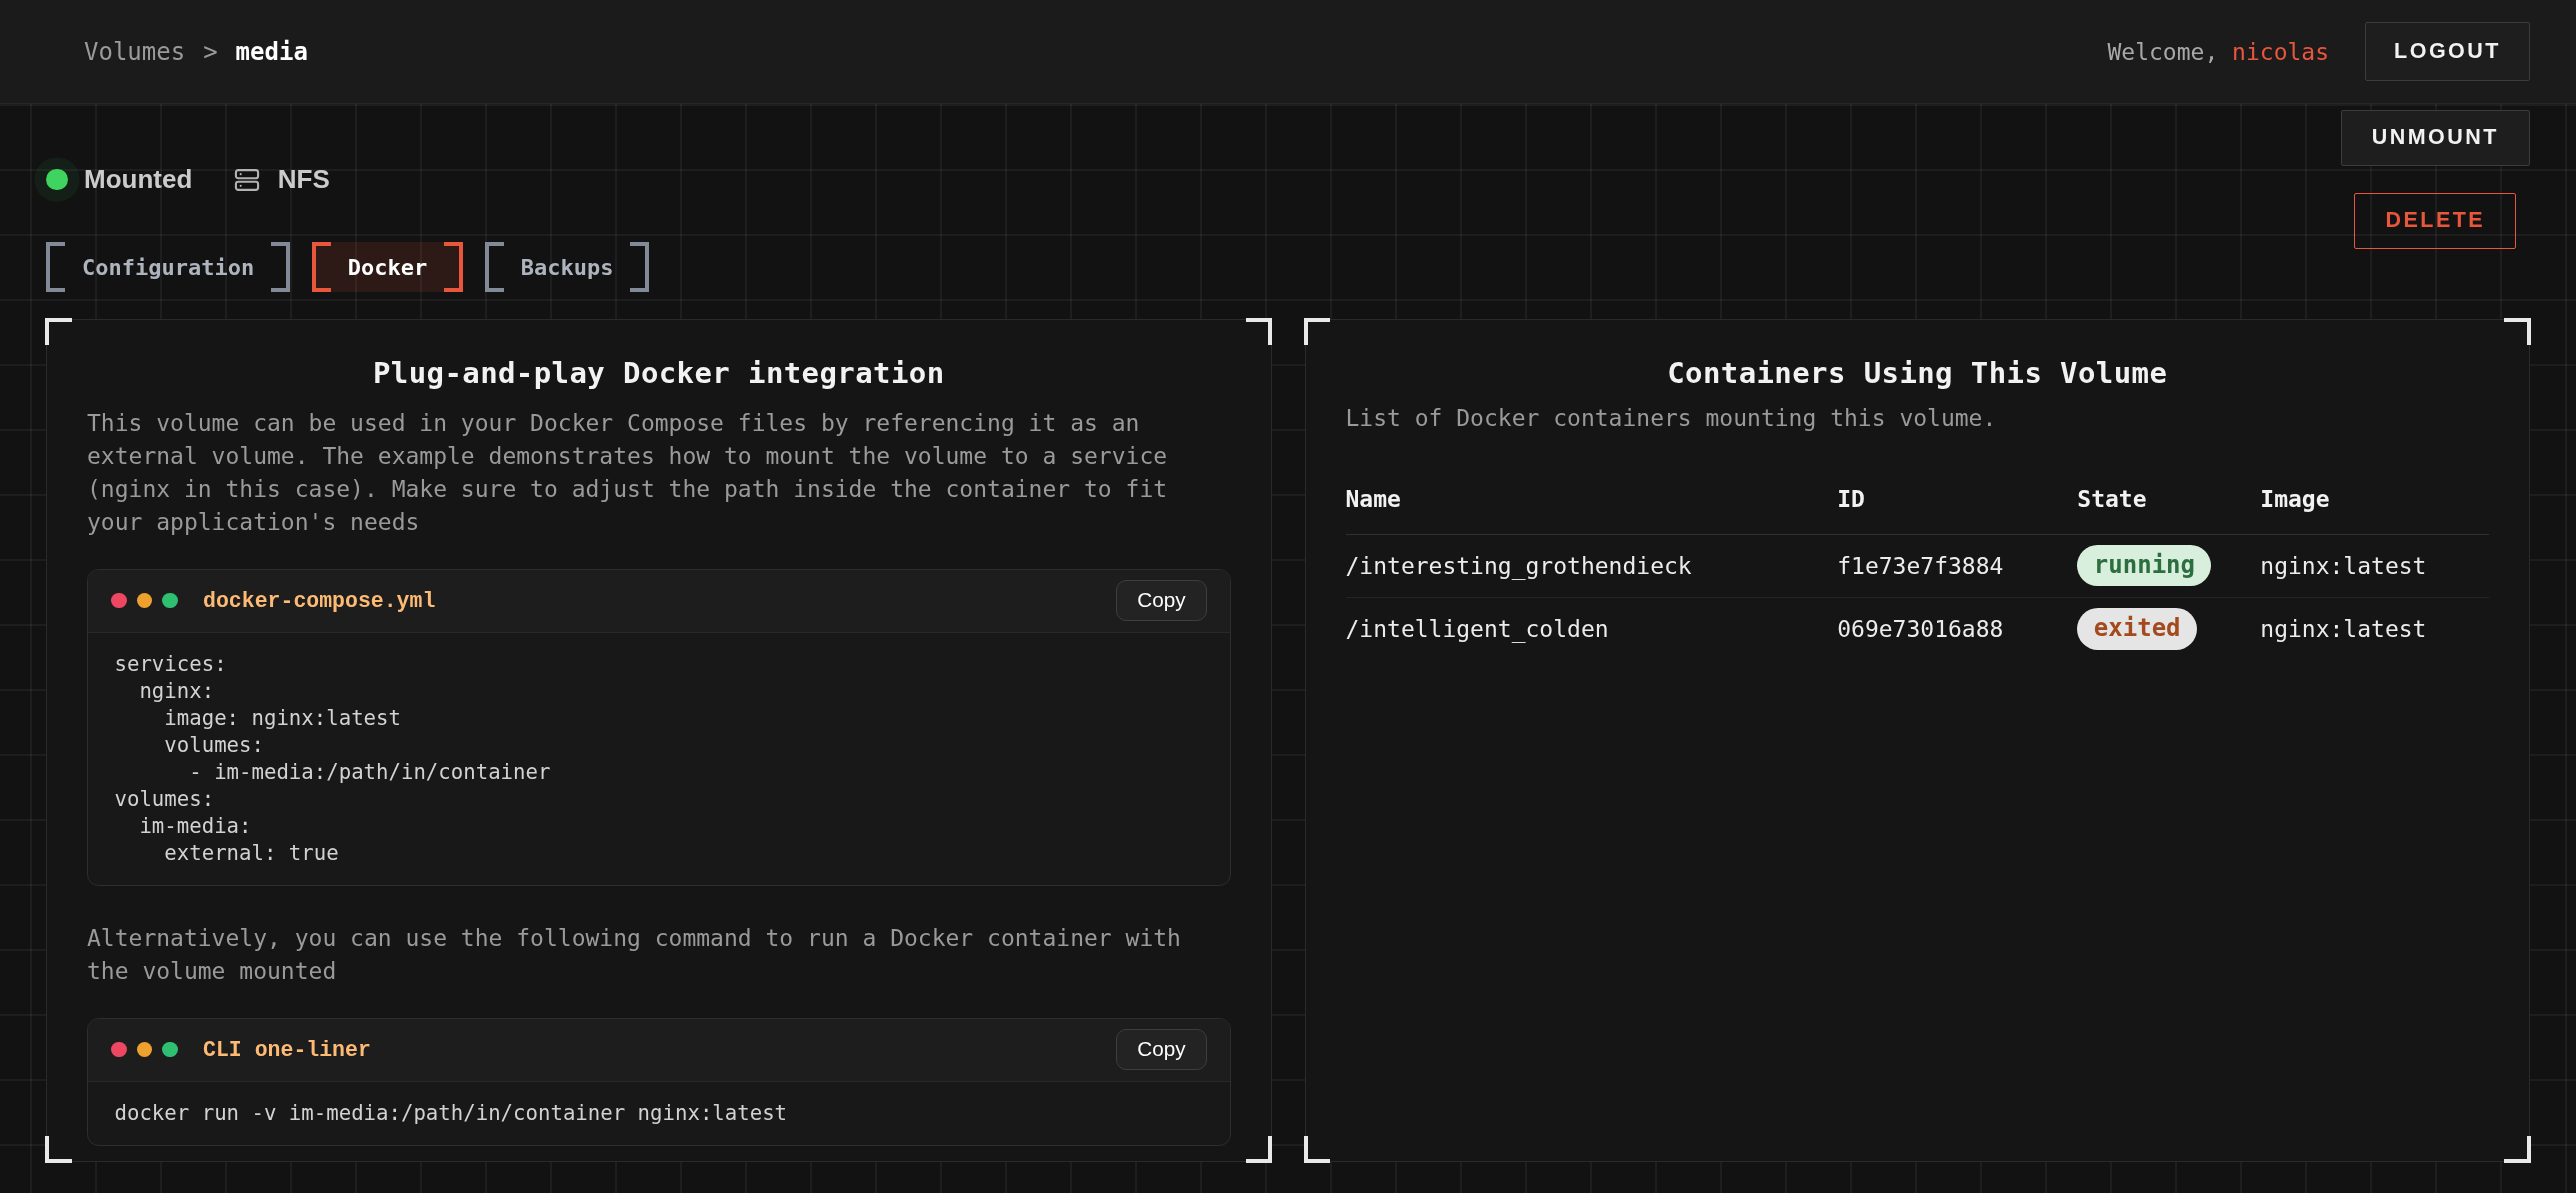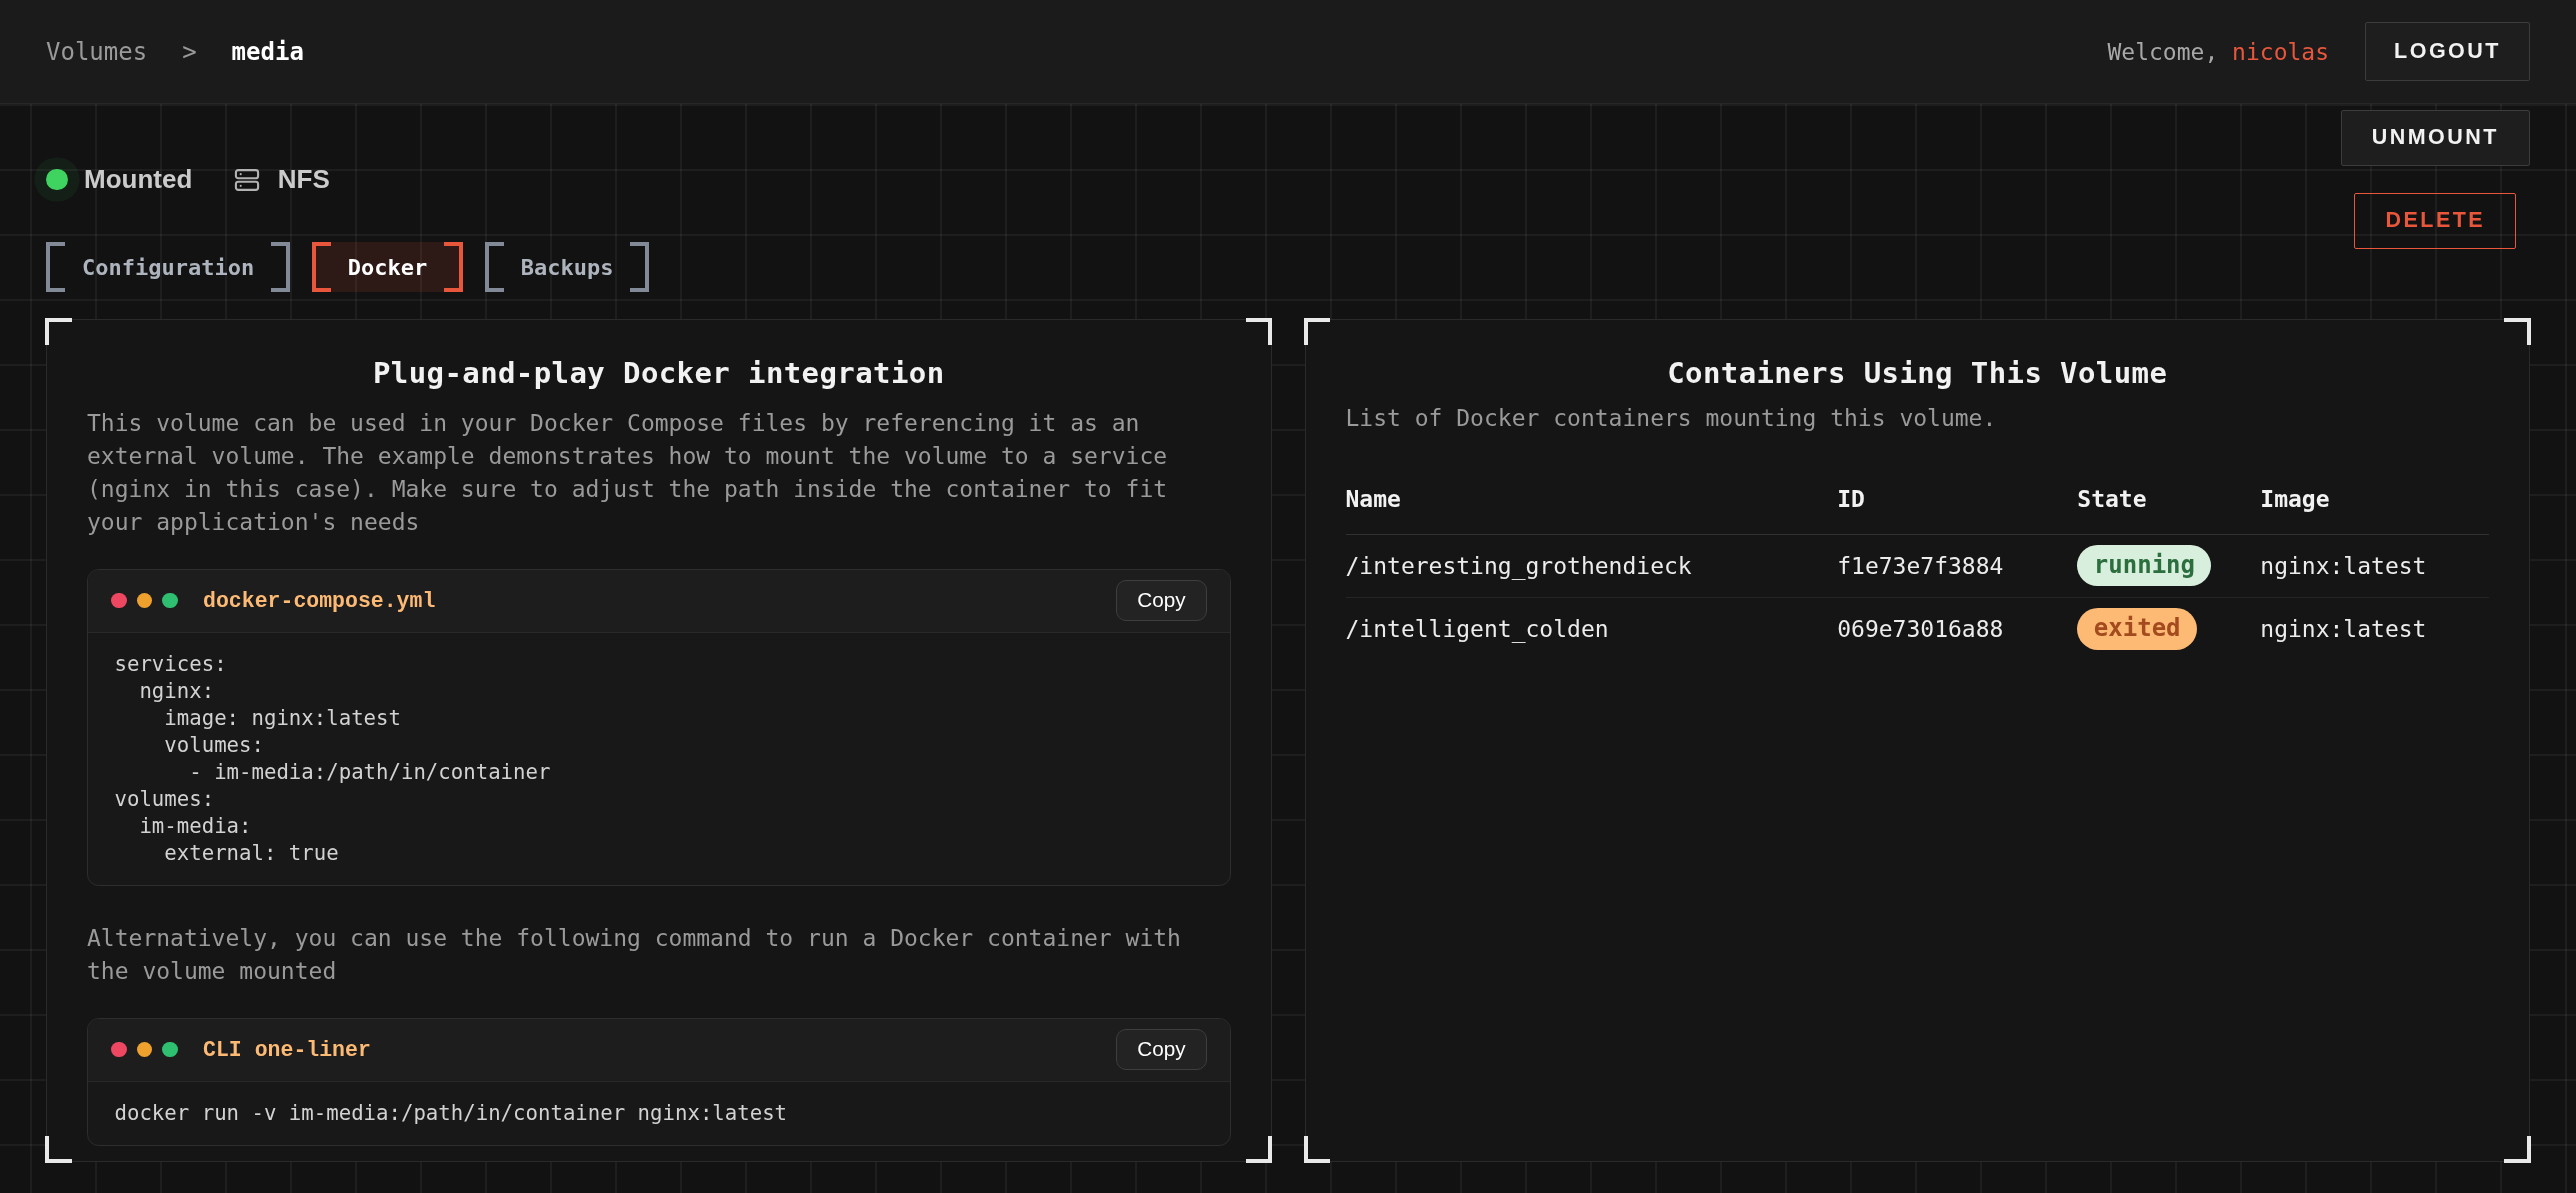--- a/index.html
+++ b/index.html
@@ -36,21 +36,21 @@
   }
 
   
   .topbar{
     height:104px;
     background:var(--topbar-bg);
     border-bottom:1.7px solid #272727;
     display:flex;align-items:center;justify-content:space-between;
     padding:0 46px;
   }
-  .breadcrumb{display:flex;align-items:flex-end;gap:35px;font-size:24px;color:var(--muted);}
+  .breadcrumb{display:flex;align-items:flex-end;gap:18px;font-size:24px;color:var(--muted);margin-left:38px;}
   .breadcrumb .crumb-current{color:#ffffff;font-weight:bold;}
   .topbar-right{display:flex;align-items:center;gap:36px;}
   .welcome{font-size:23px;color:#a8a8a8;}
   .welcome .username{color:var(--accent);}
   .btn{
     font-family:var(--sans);font-weight:bold;letter-spacing:2.5px;
     font-size:21.5px;border-radius:2px;cursor:pointer;
     background:#1e1e1e;border:1.7px solid var(--btn-border);color:#f2f2f2;
     padding:16.5px 30px;line-height:1;
   }
@@ -145,21 +145,21 @@
   table.containers tr:last-child td{border-bottom:none;}
   .col-name{width:43%;}
   .col-id{width:21%;}
   .col-state{width:16%;}
   .col-image{width:20%;}
   .badge{
     display:inline-block;font-size:24px;font-weight:bold;
     padding:6.6px 16.5px;border-radius:826px;line-height:1.2;
   }
   .badge.running{background:#d9efdd;color:#2d6e3e;}
-  .badge.exited{background:#fdba74;color:#a34a1e;}
+  .badge.exited{background:#e5e5e5;color:#a34a1e;}
 </style>
 </head>
 <body>
 
 <header class="topbar">
   <nav class="breadcrumb">
     <span>Volumes</span>
     <span>&gt;</span>
     <span class="crumb-current">media</span>
   </nav>

